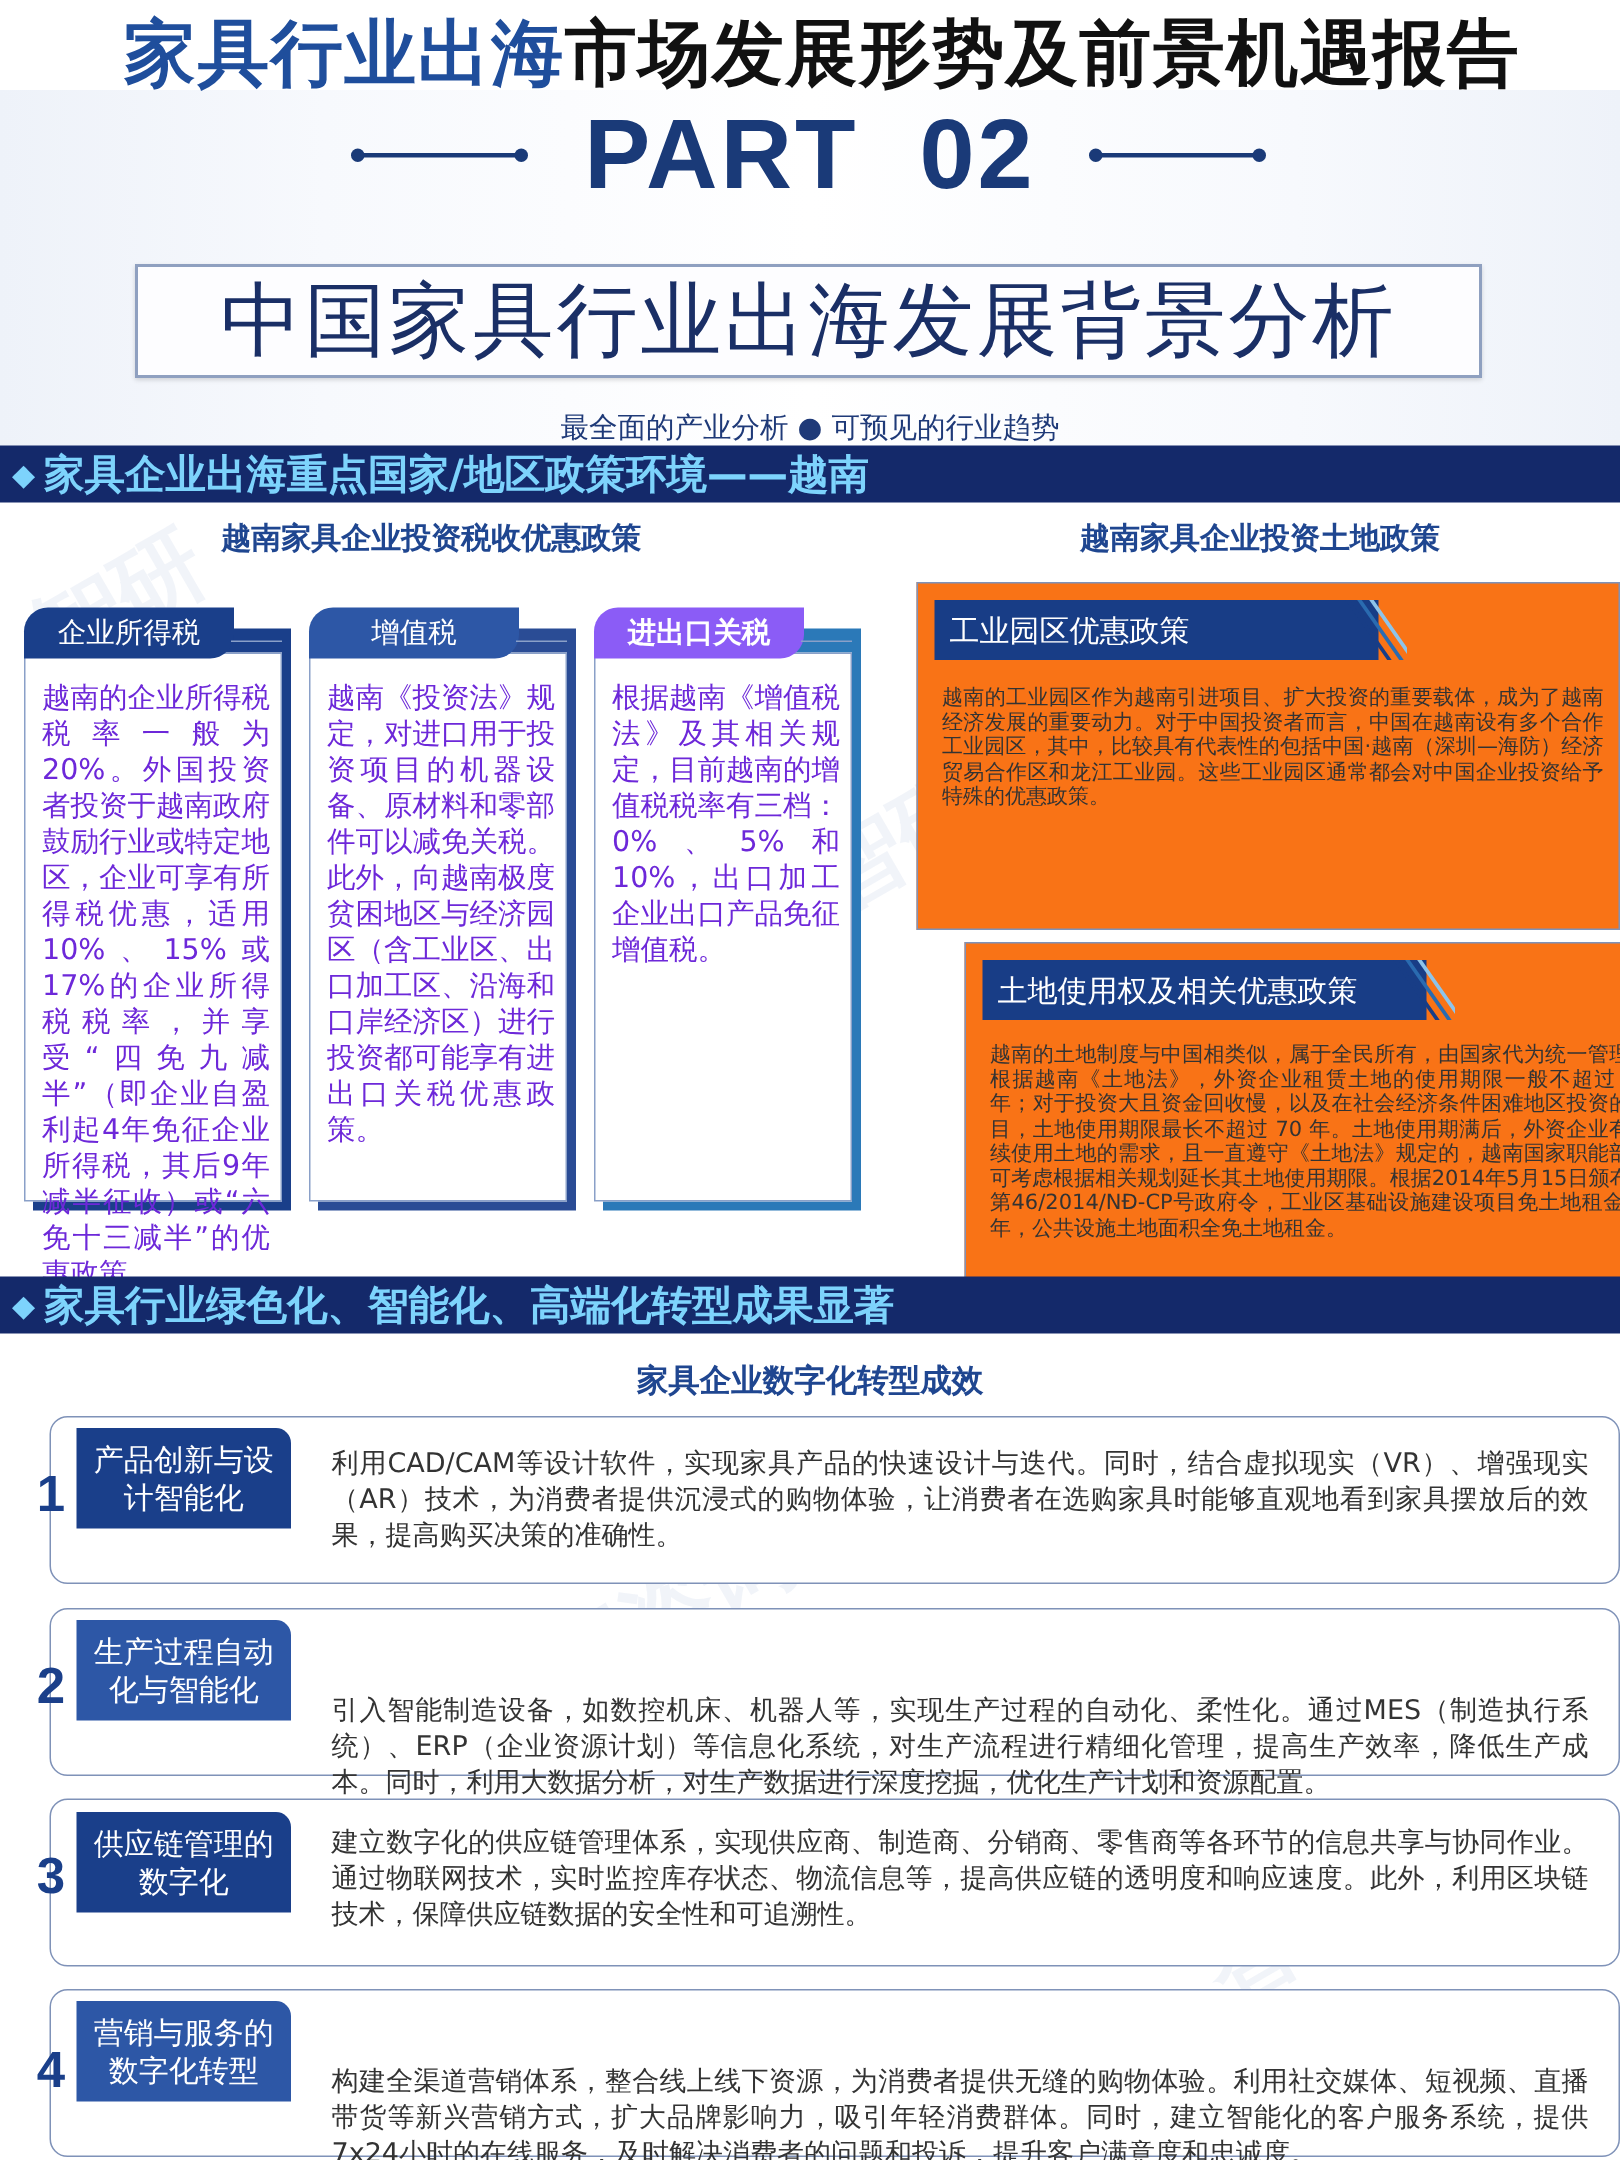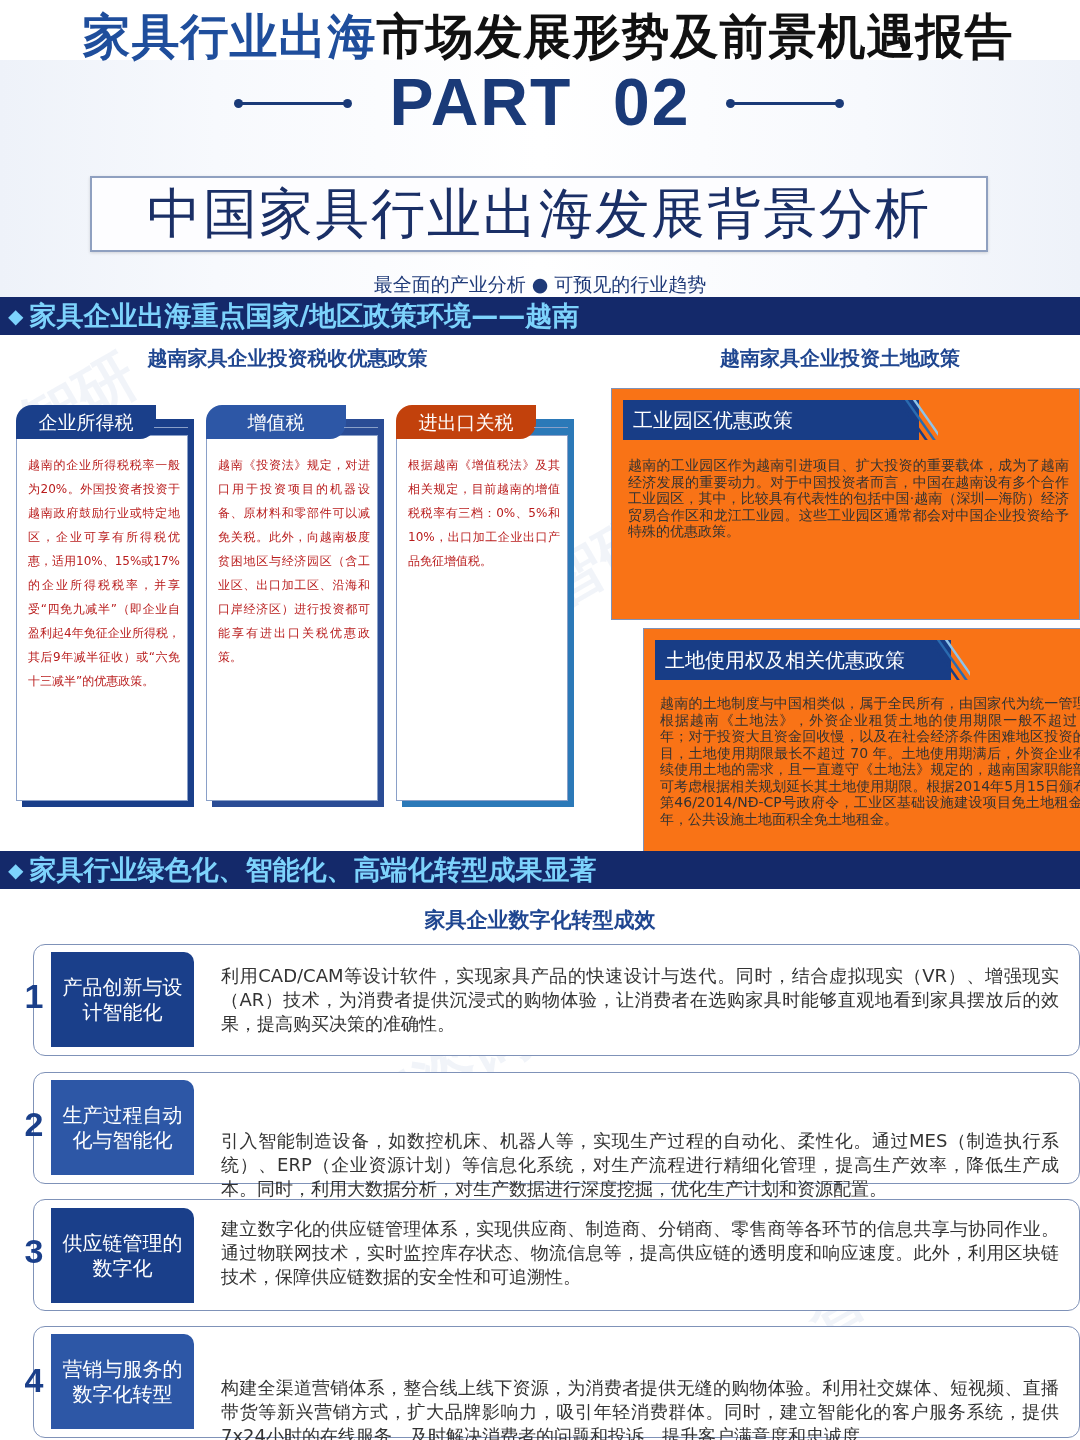--- a/index.html
+++ b/index.html
@@ -39,40 +39,40 @@
 
   .col-title { position: absolute; font-size: 20px; color: #1f4690; font-weight: 600; text-align: center; }
 
   
   .tax-card { position: absolute; top: 405px; width: 172px; height: 396px; }
   .tax-card .shadow { position: absolute; left: 6px; top: 14px; right: -6px; bottom: -6px; }
   .tax-card .body { position: absolute; left: 0; top: 30px; right: 0; bottom: 0; background: #fff; border: 1px solid #8aa0c8; }
   .tax-card .tab { position: absolute; left: 0; top: 0; width: 140px; height: 34px; border-radius: 16px 0 16px 0;
     color: #fff; font-size: 19px; text-align: center; line-height: 34px; }
   .tax-card .tab-line { position: absolute; left: 138px; top: 22px; width: 34px; height: 1px; background: #8aa0c8; }
-  .tax-card .text { position: absolute; left: 12px; top: 48px; right: 8px; font-size: 12px; line-height: 24px; color: #b91c1c;
+  .tax-card .text { position: absolute; left: 12px; top: 48px; right: 8px; font-size: 19px; line-height: 24px; color: #6d28d9;
     text-align: justify; }
 
   .c1 .tab { background: #1a3f8a; } .c1 .shadow { background: #1a3f8a; }
   .c2 .tab { background: #2d57a6; } .c2 .shadow { background: #2a4c95; }
-  .c3 .tab { background: #c2410c; } .c3 .shadow { background: #2b79b8; }
+  .c3 .tab { background: #8b5cf6; font-weight: bold; } .c3 .shadow { background: #2b79b8; }
 
   
   .land-box { position: absolute; left: 611px; width: 469px; background: #f97316; border: 1px solid #7f92b8; }
   .land-head { position: absolute; left: 11px; top: 11px; height: 40px; width: 296px; background: #183d86; color: #fff;
     font-size: 20px; line-height: 40px; padding-left: 10px; }
   .stripes { position: absolute; top: 11px; left: 278px; width: 48px; height: 40px; overflow: hidden; }
   .stripes span { position: absolute; top: -4px; width: 3px; height: 52px; transform: skewX(35deg); transform-origin: top left; }
   .land-text { position: absolute; left: 16px; right: 10px; font-size: 14px; line-height: 16.5px; color: #333; text-align: justify; }
 
   
   .digital-title { position: absolute; left: 0; top: 906px; width: 1080px; text-align: center; font-size: 21px; color: #1f4690; font-weight: 600; }
   .dig-row { position: absolute; left: 33px; width: 1047px; height: 112px; border: 1px solid #7f92b8; border-radius: 12px; background: #fff; }
   .dig-num { position: absolute; left: 20px; width: 28px; text-align: center; font-size: 34px; font-weight: 900; color: #1a3f8a; font-family: "Liberation Sans", sans-serif; }
-  .dig-label { position: absolute; left: 51px; width: 143px; height: 95px; background: #1a3f8a; border-radius: 0 10px 0 0; color: #fff;
+  .dig-label { position: absolute; left: 51px; width: 143px; height: 67px; background: #1a3f8a; border-radius: 0 10px 0 0; color: #fff;
     font-size: 20px; line-height: 25px; text-align: center; display: flex; align-items: center; justify-content: center; padding: 0 8px; }
   .dig-label.alt { background: #2d57a6; }
   .dig-text { position: absolute; left: 221px; width: 838px; font-size: 18px; line-height: 24px; color: #333; text-align: justify; }
 
   .wm { position: absolute; color: rgba(180,195,220,.18); font-size: 60px; font-weight: 900; transform: rotate(-30deg); pointer-events: none; }
 </style>
 </head>
 <body>
 
 <div class="page">

